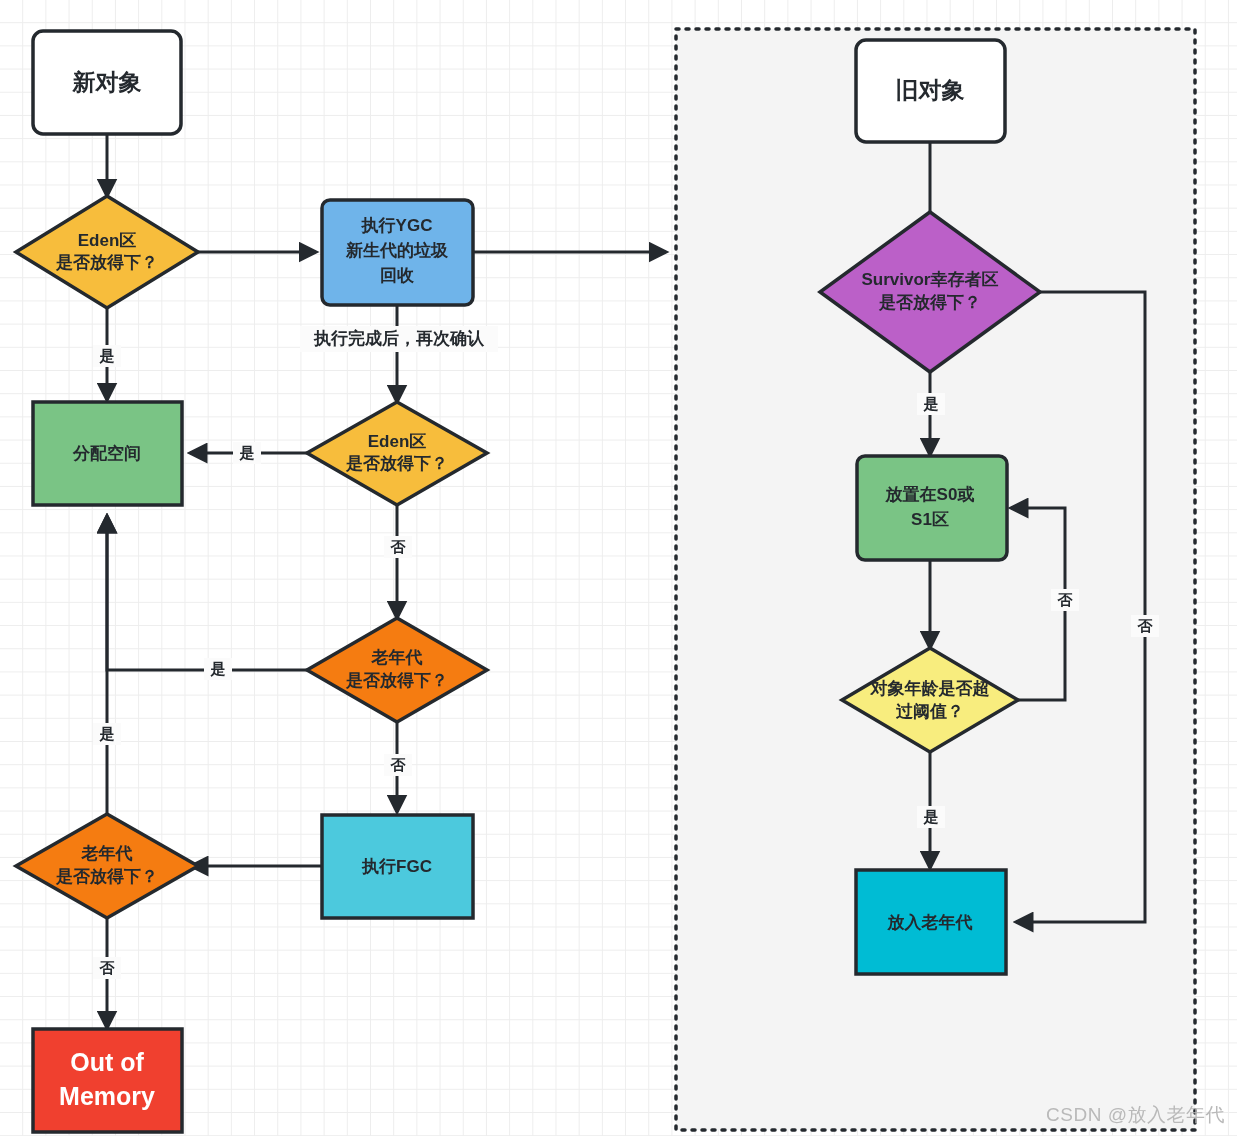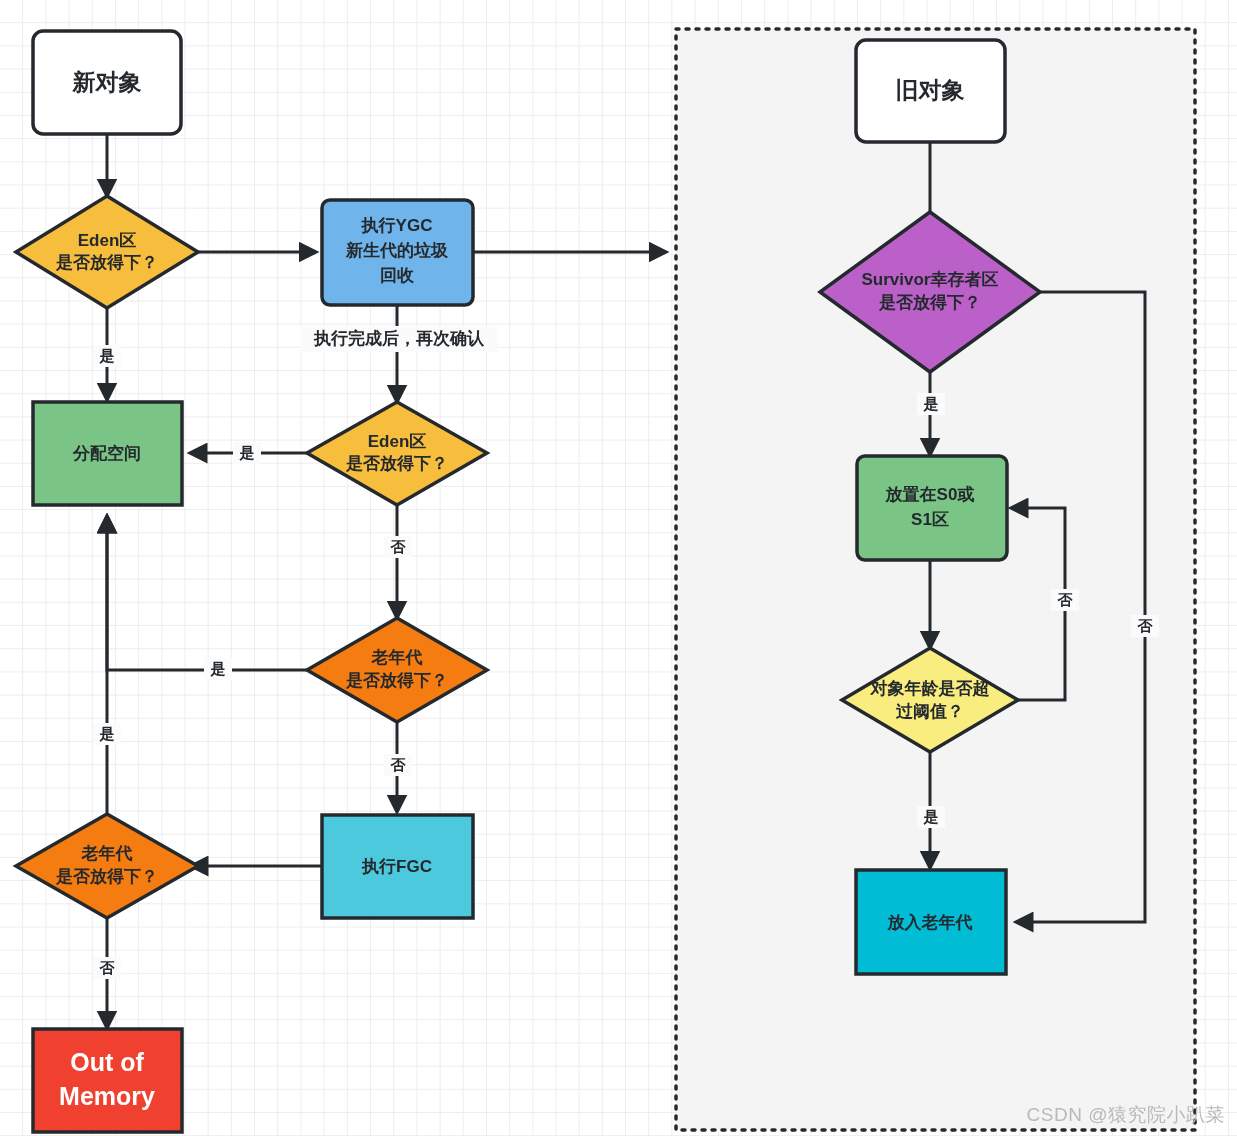--- a/index.html
+++ b/index.html
@@ -266,15 +266,15 @@
       <text class="edge-label" x="931" y="818">是</text>
     </g>
 
     <g>
       <rect class="lbl-bg" x="1051" y="589" width="28" height="22"></rect>
       <text class="edge-label" x="1065" y="601">否</text>
     </g>
 
   </svg>
 
-  <div class="watermark">CSDN @猿究院小趴菜</div>
+  <div class="watermark">CSDN @放入老年代</div>
 
 </div>
 
 </body></html>

